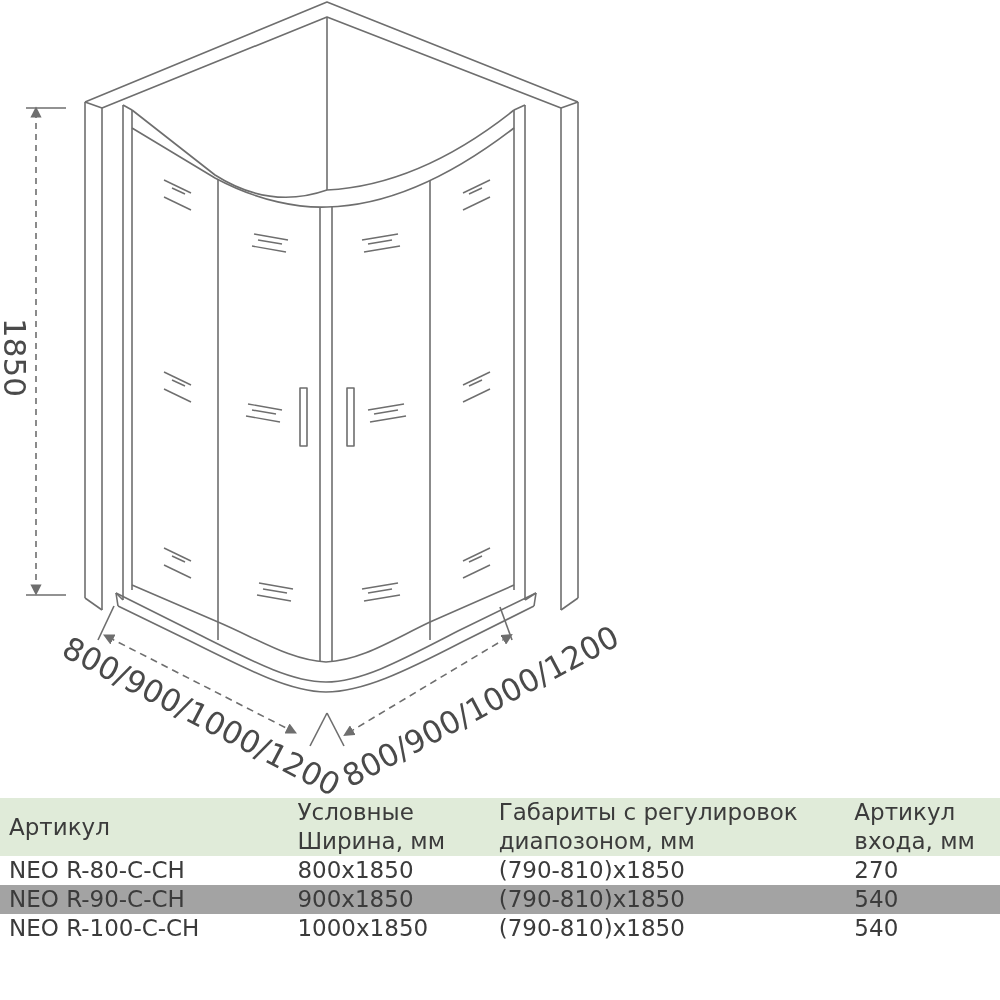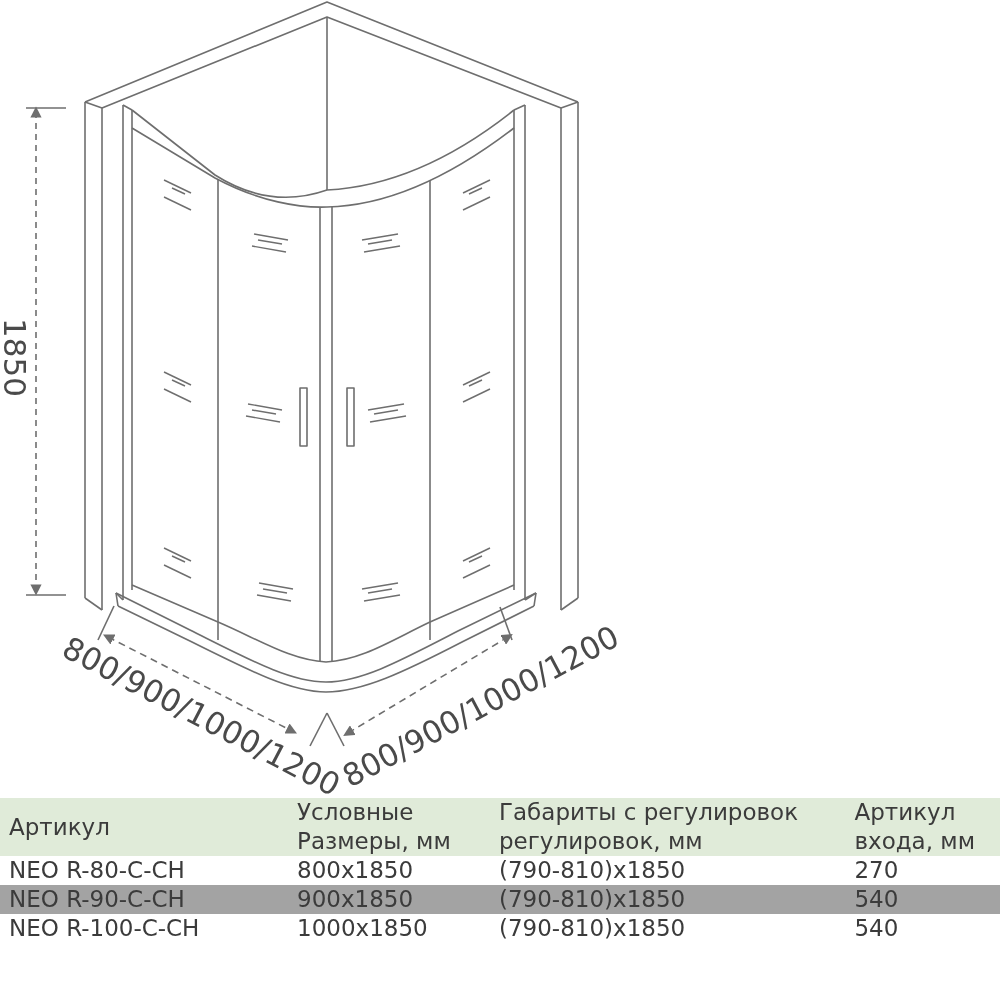--- a/index.html
+++ b/index.html
@@ -165,25 +165,25 @@
     <text class="dim-label" stroke="none" transform="translate(350,788) rotate(-28)">800/900/1000/1200</text>
   </svg>
 </div>
 
 <table class="spec-table">
   <thead>
     <tr>
       <th class="col1">Артикул</th>
       <th class="col2 c2">
         <span>Условные</span><br>
-        <span>Размеры, мм</span>
+        <span>Ширина, мм</span>
       </th>
       <th class="col3">
         <span>Габариты с регулировок</span><br>
-        <span>регулировок, мм</span>
+        <span>диапозоном, мм</span>
       </th>
       <th class="col4">
         <span>Артикул</span><br>
         <span>входа, мм</span>
       </th>
     </tr>
   </thead>
   <tbody>
     <tr>
       <td>NEO R-80-C-CH</td>

